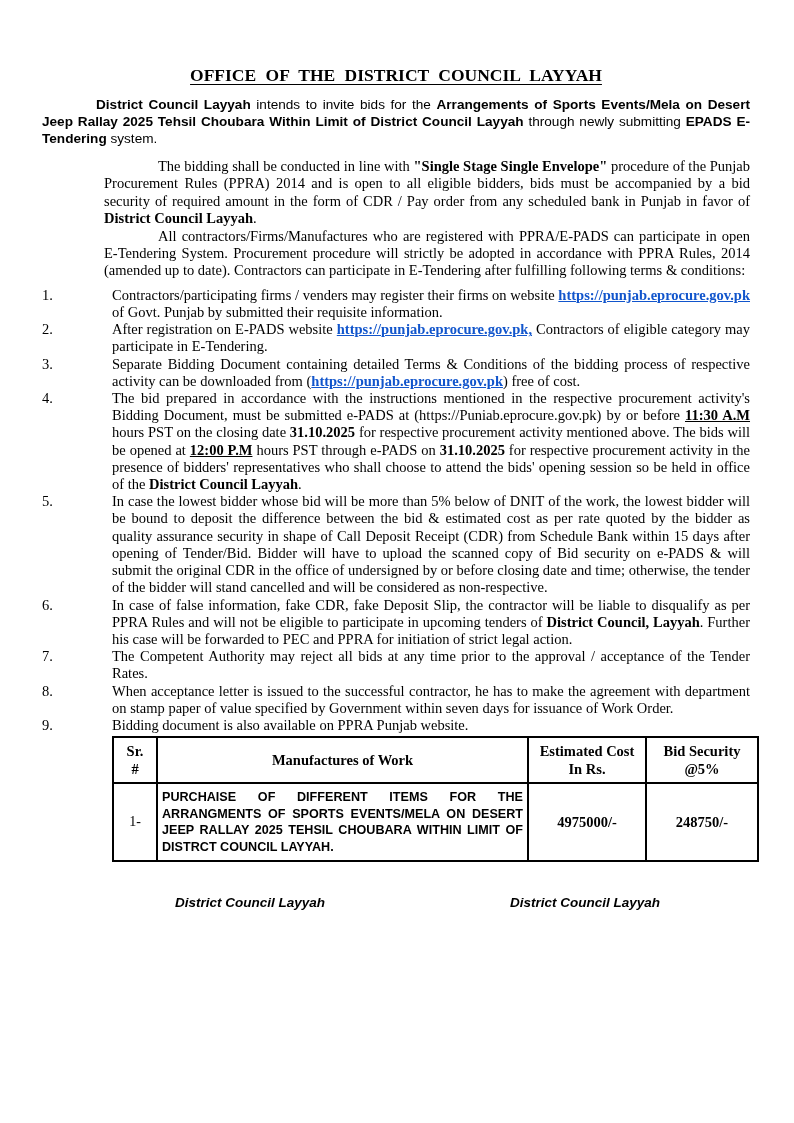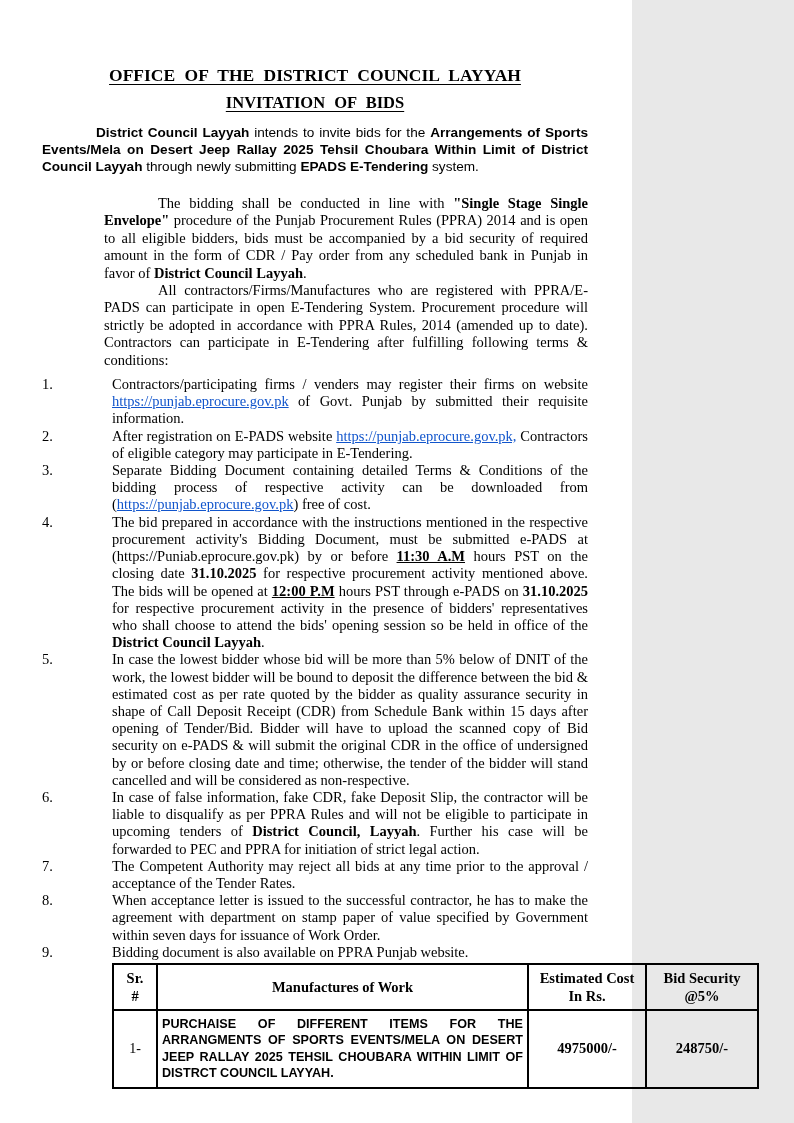--- a/index.html
+++ b/index.html
@@ -1,49 +1,49 @@
 <!DOCTYPE html>
 <html style="--link-color: #1155CC;"><head>
 <meta charset="utf-8">
 <style>
   html,body{margin:0;padding:0;background:#e8e8e8;}
   body{width:794px;height:1123px;overflow:hidden;font-family:"Liberation Serif",serif;}
   .page{
-    width:632px;height:1123px;background:#ffffff;box-sizing:border-box;
+    width:794px;height:1123px;background:#ffffff;box-sizing:border-box;
     padding:58px 44px 0 42px;color:#000;
   }
   
   .h-title,.h-subtitle{
     text-align:center;font-weight:bold;font-size:17.5px;line-height:22px;
     text-decoration:underline;text-underline-offset:3px;word-spacing:5px;
     margin:0;
   }
   .h-title{margin-top:6px;}
   .h-subtitle{margin-top:6px;font-size:16.5px;}
   
   p{margin:0;text-align:justify;}
   .intro{
     font-family:"Liberation Sans",sans-serif;font-size:13.6px;line-height:17px;
     margin-top:10px;text-indent:54px;
   }
   .serifp{font-size:14.5px;line-height:17.4px;text-indent:54px;margin-left:63px;margin-left:62px;}
   .serifp{margin-left:62px;}
-  .serifp.first{margin-top:20px;}
+  .serifp.first{margin-top:11px;}
   
   ol.terms{
     list-style:none;counter-reset:term;margin:7px 0 0 0;padding:0 0 0 70px;
     font-size:14.5px;line-height:17.2px;
   }
   ol.terms li{counter-increment:term;position:relative;text-align:justify;}
   ol.terms li::before{
     content:counter(term) ".";position:absolute;left:-70px;top:0;
   }
   .run-b{font-weight:bold;}
   .run-bu{font-weight:bold;text-decoration:underline;}
-  .run-link{color:var(--link-color,#1155CC);font-weight:normal;text-decoration:underline;}
+  .run-link{color:var(--link-color,#1155CC);font-weight:bold;text-decoration:underline;}
   
   table.work{
     border-collapse:collapse;margin:2px 0 0 70px;table-layout:fixed;
     width:645px;
   }
   table.work th,table.work td{border:2px solid #000;padding:2px 4px;vertical-align:middle;}
   table.work th{
     font-size:14.5px;font-weight:bold;text-align:center;white-space:pre-line;line-height:18px;height:40px;
   }
   td.sr{font-size:14px;text-align:center;}
@@ -65,21 +65,20 @@
   }
   .sig-left{margin-left:58px;}
   .sig-right{margin-left:35px;}
 </style>
 </head>
 <body>
 
 <div class="page">
 
   <h1 class="h-title">OFFICE OF THE DISTRICT COUNCIL LAYYAH</h1>
-  <h2 class="h-subtitle">INVITATION OF BIDS</h2>
 
   <p class="intro"><span class="run-b">District Council Layyah</span><span> intends to invite bids for the </span><span class="run-b">Arrangements of Sports Events/Mela on Desert Jeep Rallay 2025 Tehsil Choubara Within Limit of District Council Layyah</span><span> through newly submitting </span><span class="run-b">EPADS E-Tendering</span><span> system.</span></p>
   <p class="serifp first"><span>The bidding shall be conducted in line with </span><span class="run-b">"Single Stage Single Envelope"</span><span> procedure of the Punjab Procurement Rules (PPRA) 2014 and is open to all eligible bidders, bids must be accompanied by a bid security of required amount in the form of CDR / Pay order from any scheduled bank in Punjab in favor of </span><span class="run-b">District Council Layyah</span><span>.</span></p>
   <p class="serifp"><span>All contractors/Firms/Manufactures who are registered with PPRA/E-PADS can participate in open E-Tendering System. Procurement procedure will strictly be adopted in accordance with PPRA Rules, 2014 (amended up to date). Contractors can participate in E-Tendering after fulfilling following terms &amp; conditions:</span></p>
 
   <ol class="terms">
       <li><span>Contractors/participating firms / venders may register their firms on website </span><span class="run-link">https://punjab.eprocure.gov.pk</span><span> of Govt. Punjab by submitted their requisite information.</span></li>
       <li><span>After registration on E-PADS website </span><span class="run-link">https://punjab.eprocure.gov.pk,</span><span> Contractors of eligible category may participate in E-Tendering.</span></li>
       <li><span>Separate Bidding Document containing detailed Terms &amp; Conditions of the bidding process of respective activity can be downloaded from (</span><span class="run-link">https://punjab.eprocure.gov.pk</span><span>) free of cost.</span></li>
       <li><span>The bid prepared in accordance with the instructions mentioned in the respective procurement activity's Bidding Document, must be submitted e-PADS at (https://Puniab.eprocure.gov.pk) by or before </span><span class="run-bu">11:30 A.M</span><span> hours PST on the closing date </span><span class="run-b">31.10.2025</span><span> for respective procurement activity mentioned above. The bids will be opened at </span><span class="run-bu">12:00 P.M</span><span> hours PST through e-PADS on </span><span class="run-b">31.10.2025</span><span> for respective procurement activity in the presence of bidders' representatives who shall choose to attend the bids' opening session so be held in office of the </span><span class="run-b">District Council Layyah</span><span>.</span></li>

